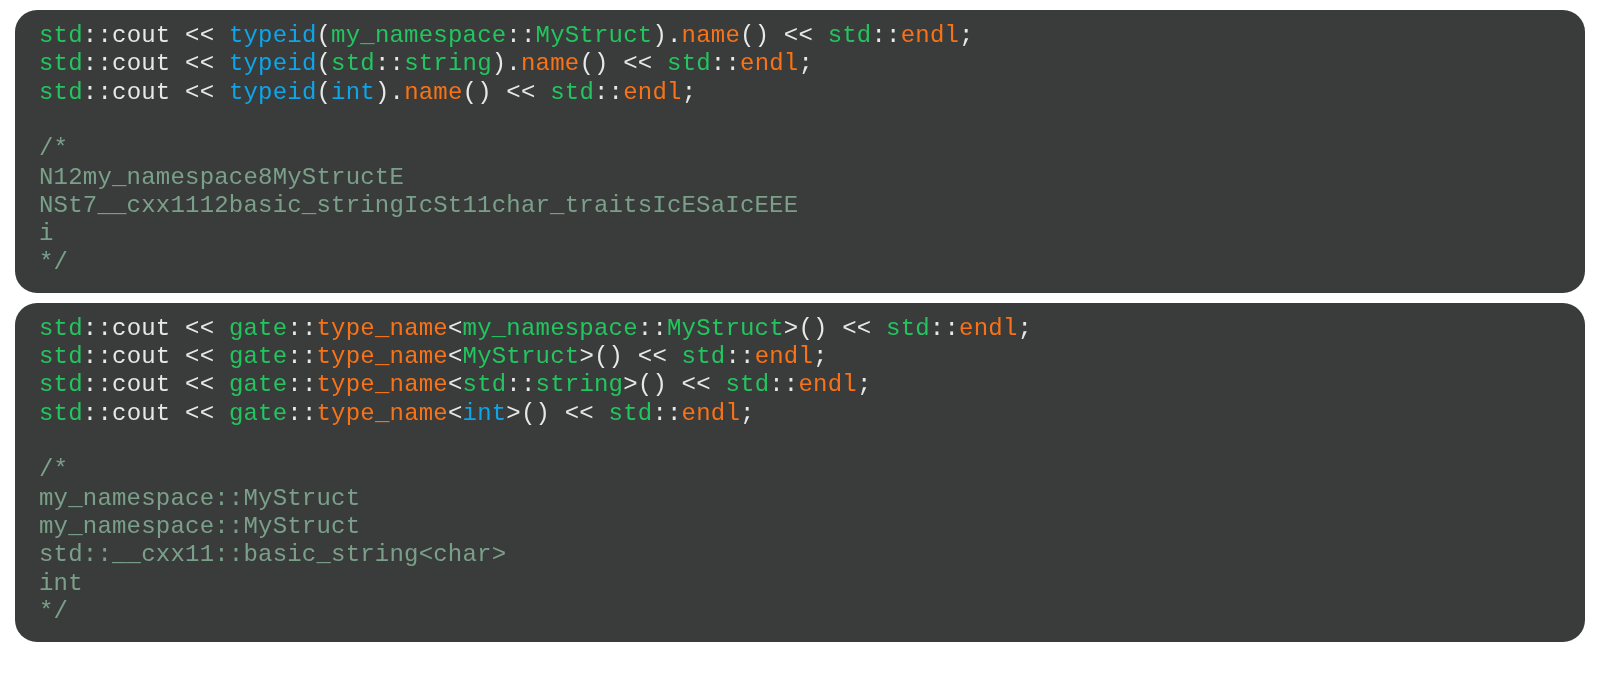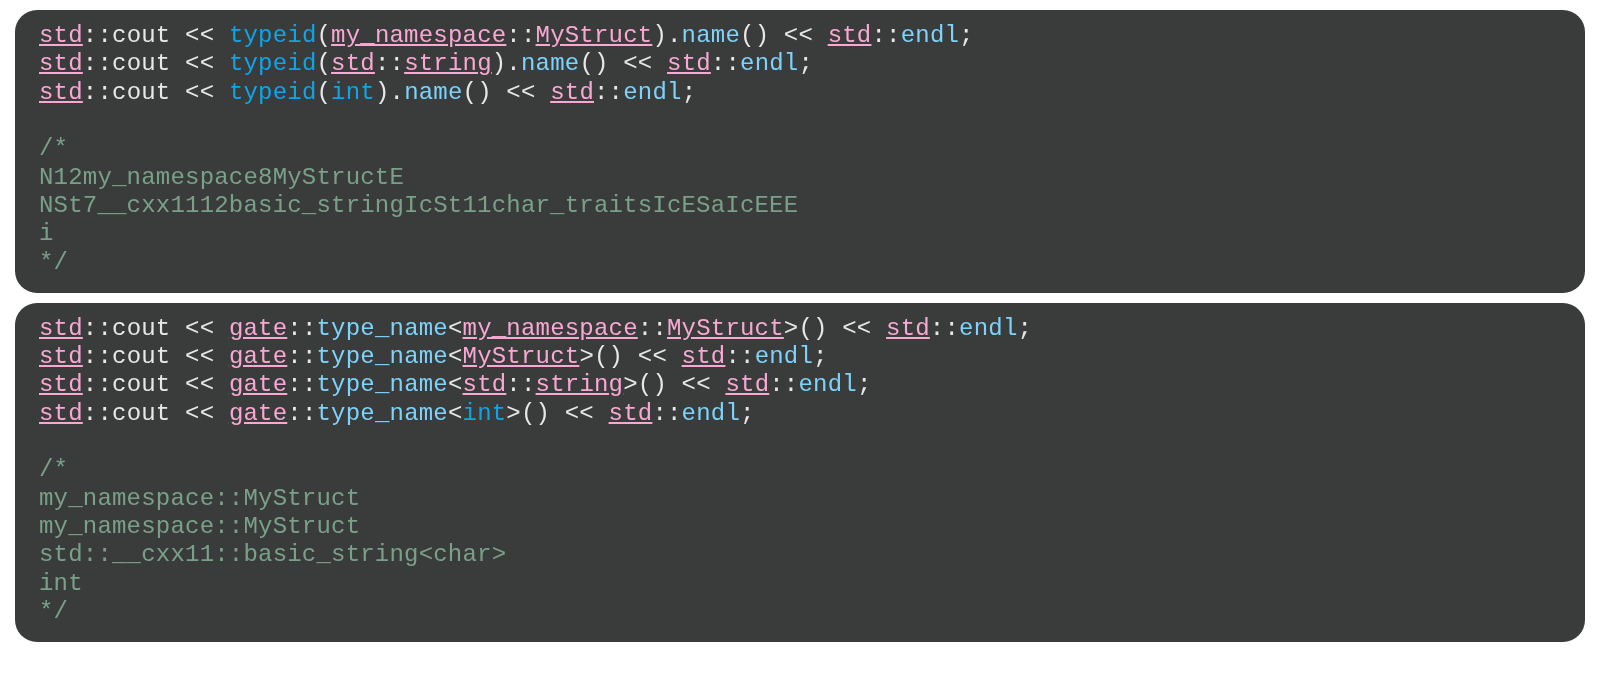--- a/index.html
+++ b/index.html
@@ -13,24 +13,24 @@
     background: #3a3c3c;
     border-radius: 22px;
     padding: 12px 24px 16px 24px;
     margin-bottom: 10px;
     font-size: 24px;
     line-height: 1.18;
     white-space: pre;
     overflow: hidden;
     letter-spacing: 0.2px;
   }
-  .c-green   { color: #f9a8d4; text-decoration: underline; }
+  .c-green   { color: #22c55e; }
   .c-white   { color: #e8e8e8; }
   .c-blue    { color: #0ea5e9; }
-  .c-yellow  { color: #7dd3fc; font-family: Liberation Mono, monospace; }
+  .c-yellow  { color: #f97316; font-family: Liberation Mono, monospace; }
   .c-comment { color: #7aa08a; }
 </style>
 </head>
 <body>
 
 <div class="code-block"><span><span class="c-green">std</span><span class="c-white">::</span><span class="c-white">cout</span><span class="c-white"> &lt;&lt; </span><span class="c-blue">typeid</span><span class="c-white">(</span><span class="c-green">my_namespace</span><span class="c-white">::</span><span class="c-green">MyStruct</span><span class="c-white">).</span><span class="c-yellow">name</span><span class="c-white">() &lt;&lt; </span><span class="c-green">std</span><span class="c-white">::</span><span class="c-yellow">endl</span><span class="c-white">;</span></span>
 <span><span class="c-green">std</span><span class="c-white">::</span><span class="c-white">cout</span><span class="c-white"> &lt;&lt; </span><span class="c-blue">typeid</span><span class="c-white">(</span><span class="c-green">std</span><span class="c-white">::</span><span class="c-green">string</span><span class="c-white">).</span><span class="c-yellow">name</span><span class="c-white">() &lt;&lt; </span><span class="c-green">std</span><span class="c-white">::</span><span class="c-yellow">endl</span><span class="c-white">;</span></span>
 <span><span class="c-green">std</span><span class="c-white">::</span><span class="c-white">cout</span><span class="c-white"> &lt;&lt; </span><span class="c-blue">typeid</span><span class="c-white">(</span><span class="c-blue">int</span><span class="c-white">).</span><span class="c-yellow">name</span><span class="c-white">() &lt;&lt; </span><span class="c-green">std</span><span class="c-white">::</span><span class="c-yellow">endl</span><span class="c-white">;</span></span>
 
 <span class="c-comment">/*

